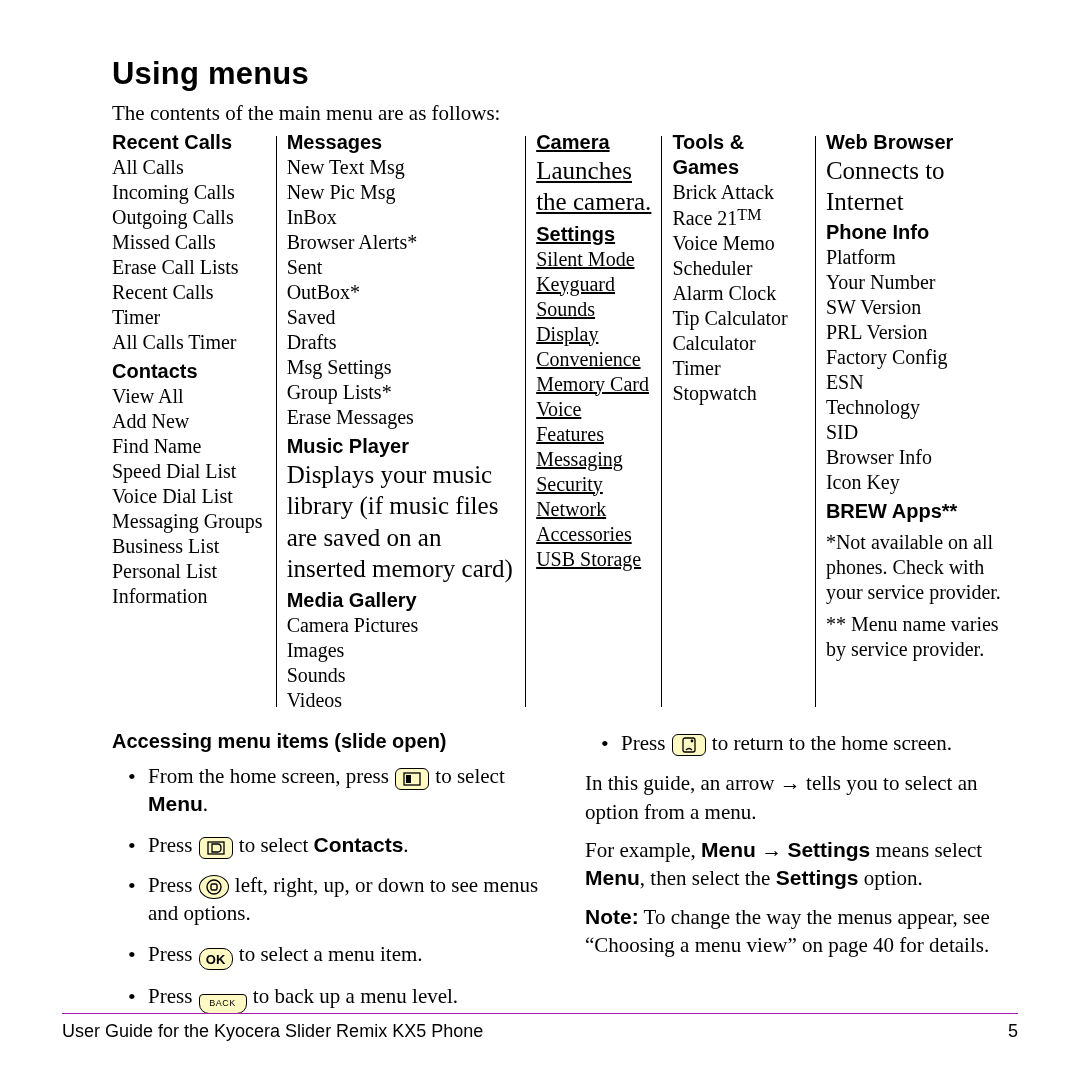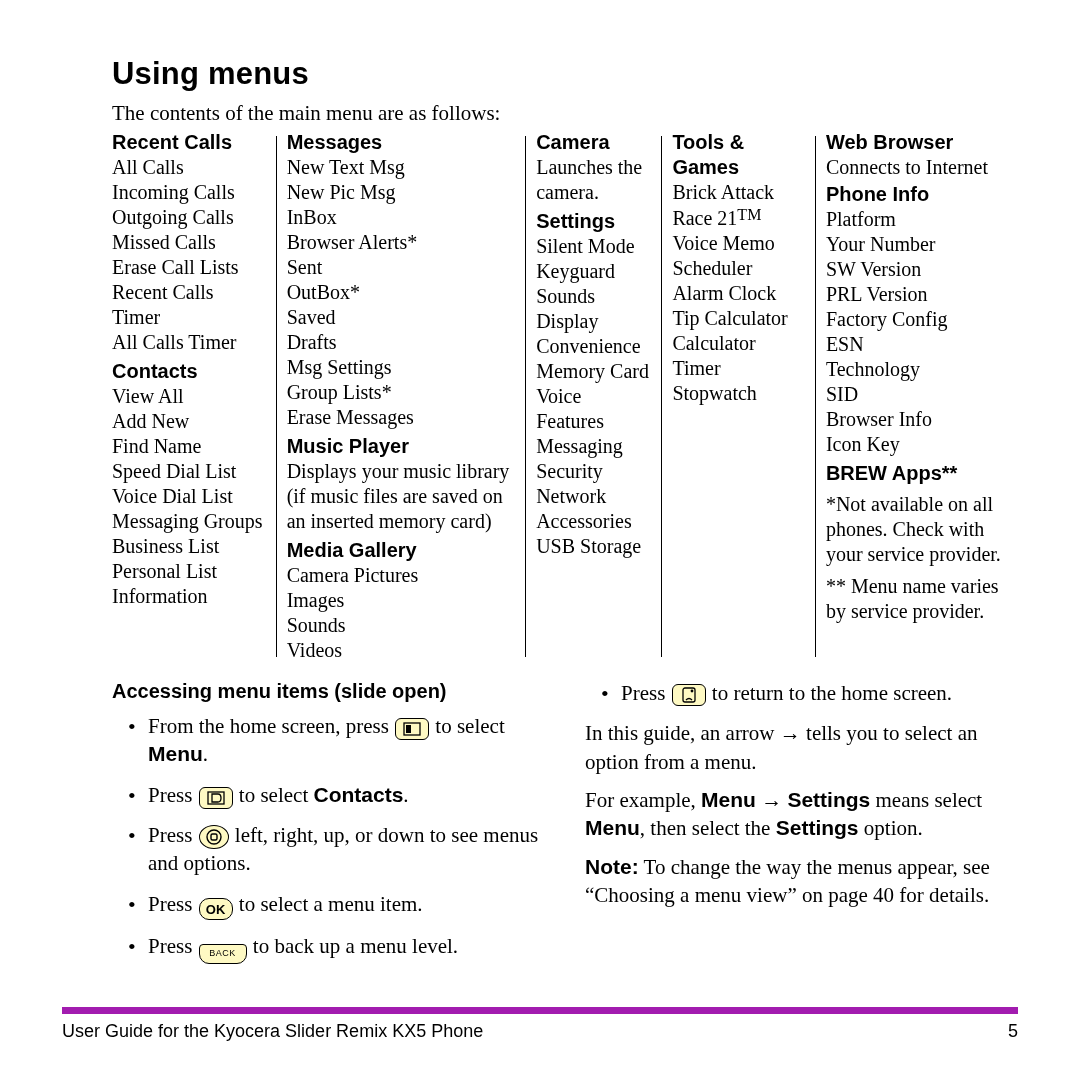--- a/index.html
+++ b/index.html
@@ -40,32 +40,32 @@
     padding: 0 10px;
     box-sizing: border-box;
   }
   .sep {
     width: 1px;
     background: #000;
     margin: 6px 0;
   }
   .col1 { width: 170px; padding-left:0; }
   .col2 { width: 258px; }
-  .col3 { width: 140px; }
+  .col3 { width: 140px; text-decoration: underline; }
   .col4 { width: 158px; }
   .col5 { width: 210px; padding-right:0; }
   .cat {
     font-family: Arial, Helvetica, sans-serif;
     font-weight: bold;
     font-size: 20px;
     margin-top: 4px;
   }
   .cat.first { margin-top: 0; }
   .item { font-size: 20px; }
-  .desc { font-size: 20px; }
+  .desc { font-size: 25px; }
   .note { font-size: 20px; margin-top: 6px; }
 
   .lower {
     display: flex;
     margin: 16px 0 0 50px;
   }
   .lower-col {
     width: 450px;
     margin-right: 30px;
   }
@@ -139,21 +139,21 @@
     margin-bottom: 10px;
   }
   .arrow {
     font-size: 21px;
   }
   .footer {
     position: absolute;
     left: 62px;
     right: 62px;
     bottom: 38px;
-    border-top: 7px solid #a21caf;
+    border-top: 1px solid #a21caf;
     padding-top: 6px;
     font-family: Arial, Helvetica, sans-serif;
     font-size: 18px;
     display: flex;
     justify-content: space-between;
   }
   .tm { font-size: 0.8em; vertical-align: 5px; }
 </style>
 </head>
 <body>

